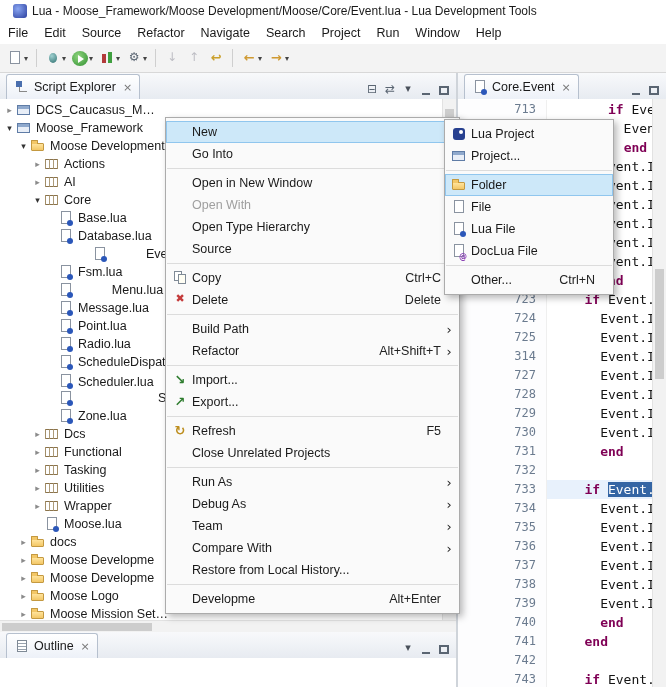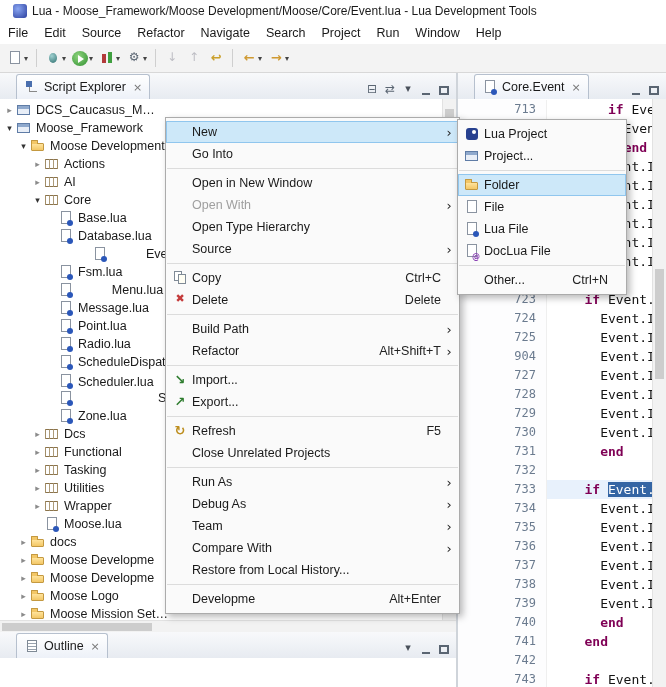--- a/index.html
+++ b/index.html
@@ -13,21 +13,21 @@
   .toolbar{position:absolute;top:44px;left:0;right:0;height:28px;background:#f3f3f3;border-bottom:1px solid #d8d8d8;display:flex;align-items:center;padding-left:4px}
   .tb-btn{display:flex;align-items:center;padding:1px 2px;margin:0 1px;border-radius:2px}
   .tb-btn.disabled{opacity:.38}
   .tb-caret{font-size:8px;color:#444;margin-left:1px;font-family:"DejaVu Sans",sans-serif}
   .tb-sep{width:1px;height:18px;background:#cfcfcf;margin:0 5px}
 
   
   .left-panel{position:absolute;top:73px;left:0;width:456px;bottom:0;background:#fff;border-right:2px solid #cfd4da}
   .right-panel{position:absolute;top:73px;left:458px;right:0;bottom:0;background:#0c4a6e}
   .panel-hdr{position:absolute;top:0;left:0;right:0;height:26px;background:linear-gradient(#f8f9fb,#e7ebf1);border-bottom:1px solid #c0c8d4;display:flex;align-items:flex-end}
-  .tab{height:24px;display:flex;align-items:center;gap:4px;padding:0 7px;background:linear-gradient(#ffffff,#edf1f8);border:1px solid #b6c0ce;border-bottom:none;border-radius:3px 3px 0 0;margin-left:16px;font-size:12.5px}
+  .tab{height:24px;display:flex;align-items:center;gap:4px;padding:0 7px;background:linear-gradient(#ffffff,#edf1f8);border:1px solid #b6c0ce;border-bottom:none;border-radius:3px 3px 0 0;margin-left:6px;font-size:12.5px}
   .tab-close{color:#777;font-size:11px;margin-left:3px;font-family:"DejaVu Sans",sans-serif}
   .tab-close::before{content:"×"}
   .hdr-tools{margin-left:auto;display:flex;align-items:center;padding-right:3px}
   .vt-btn{width:18px;height:18px;display:flex;align-items:center;justify-content:center}
 
   
   .tree{position:absolute;top:26px;left:0;right:13px;bottom:67px;overflow:hidden;padding-top:2px;background:#fff}
   .tree-row{height:18px;display:flex;align-items:center;width:152px;overflow:hidden;font-size:12.5px;white-space:nowrap}
   .twisty{flex:0 0 13px;text-align:center;font-size:9px;color:#8a8a8a;font-family:"DejaVu Sans",sans-serif}
   .twisty.open{color:#333}
@@ -51,21 +51,21 @@
   .code-line{display:flex;height:19px;line-height:19px;font-family:"DejaVu Sans Mono",monospace}
   .ln{flex:0 0 78px;padding-right:10px;text-align:right;font-size:12px;color:#6b7b8f;background:#fdfdfe;border-right:1px solid #efefef}
   .code{flex:1;white-space:pre;overflow:hidden;font-size:13px;padding-left:14px;color:#141414}
   .kw{color:var(--keyword-color);font-weight:bold}
   .sel{background:var(--selection-bg);color:#fff}
   .cur{background:var(--current-line)}
 
   
   .menu{position:absolute;background:#fafafa;border:1px solid #ababab;box-shadow:3px 3px 7px rgba(0,0,0,.28);padding:3px 0;font-size:12.5px;z-index:50}
   .context-menu{left:165px;top:117px;width:293px}
-  .submenu{left:457px;top:119px;width:168px}
+  .submenu{left:444px;top:119px;width:168px}
   .menu-item{height:22px;display:flex;align-items:center;padding:0 2px}
   .menu-item.hl{background:var(--menu-highlight);outline:1px solid #90c6ee;outline-offset:-1px}
   .menu-item.disabled .mi-label{color:#9f9f9f}
   .mi-icon{flex:0 0 24px;display:flex;justify-content:center}
   .mi-label{white-space:nowrap}
   .mi-sc{margin-left:auto;padding-left:20px;color:#222;white-space:nowrap}
   .mi-sub{flex:0 0 16px;text-align:center;color:#222;font-size:13px;font-family:"DejaVu Sans",sans-serif}
   .menu-sep{height:1px;background:#dcdcdc;margin:3px 1px}
 
   
@@ -440,21 +440,21 @@
       </div>
       <div class="code-line">
         <span class="ln">724</span>
         <span class="code"><span class="">     Event.Ini</span></span>
       </div>
       <div class="code-line">
         <span class="ln">725</span>
         <span class="code"><span class="">     Event.Ini</span></span>
       </div>
       <div class="code-line">
-        <span class="ln">904</span>
+        <span class="ln">314</span>
         <span class="code"><span class="">     Event.Ini</span></span>
       </div>
       <div class="code-line">
         <span class="ln">727</span>
         <span class="code"><span class="">     Event.Ini</span></span>
       </div>
       <div class="code-line">
         <span class="ln">728</span>
         <span class="code"><span class="">     Event.Ini</span></span>
       </div>

